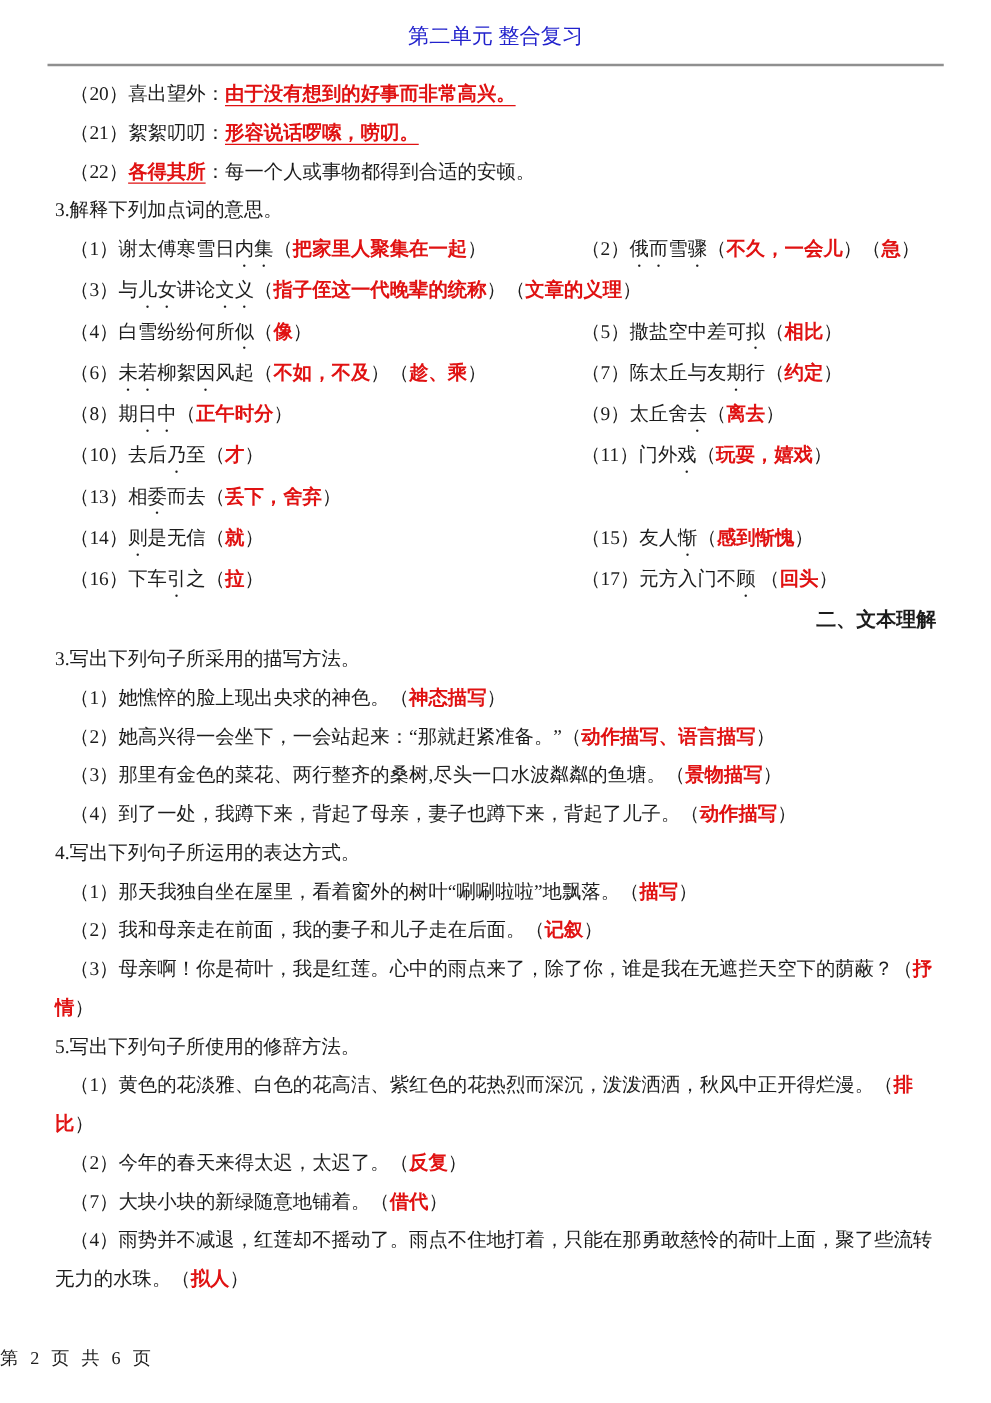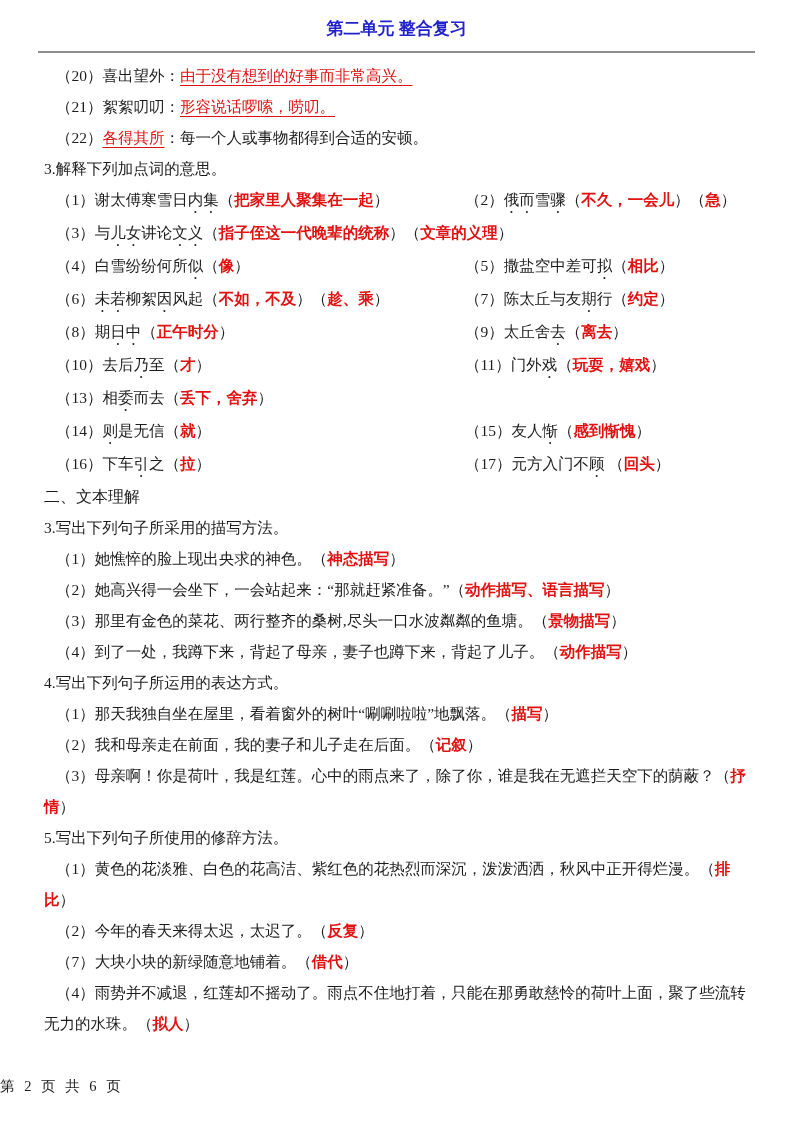--- a/index.html
+++ b/index.html
@@ -18,47 +18,47 @@
     position: relative;
     width: 793px; height: 1122px;
     box-sizing: border-box;
     padding: 12px 44px 0 44px;
     overflow: hidden;
     background: #ffffff;
   }
   .doc-title {
     text-align: center;
     color: var(--blue);
-    font-weight: bold;
+    font-weight: normal;
     font-size: 17px;
     line-height: 26px;
     padding-top: 4px;
   }
   .title-rule {
     border: none;
     border-top: 2px solid var(--rule);
     margin: 9px -6px 7px -6px;
     height: 0;
   }
   .body-text { font-size: 15.5px; }
   .line, .para, .q, .s { line-height: 31px; }
   .line, .para { text-indent: 12px; }
   .q { text-indent: 0; }
-  .s { font-weight: normal; font-size: 16px; text-indent: 0; }
+  .s { font-weight: bold; font-size: 16px; text-indent: 0; text-align: right; }
   .row { display: flex; justify-content: space-between; }
   .cell { line-height: 31px; text-indent: 12px; }
   .cell.l { width: 58%; flex: 0 0 58%; }
   .cell.r { width: 42%; flex: 0 0 42%; }
   .red {
     color: var(--red);
     font-weight: bold;
   }
   .redu {
     color: var(--red);
-    font-weight: normal;
+    font-weight: bold;
     text-decoration: underline;
     text-decoration-color: var(--red);
     text-underline-offset: 4px;
   }
   .dot {
     -webkit-text-emphasis: filled dot var(--ink);
     text-emphasis: filled dot var(--ink);
     -webkit-text-emphasis-position: under right;
     text-emphasis-position: under right;
   }

